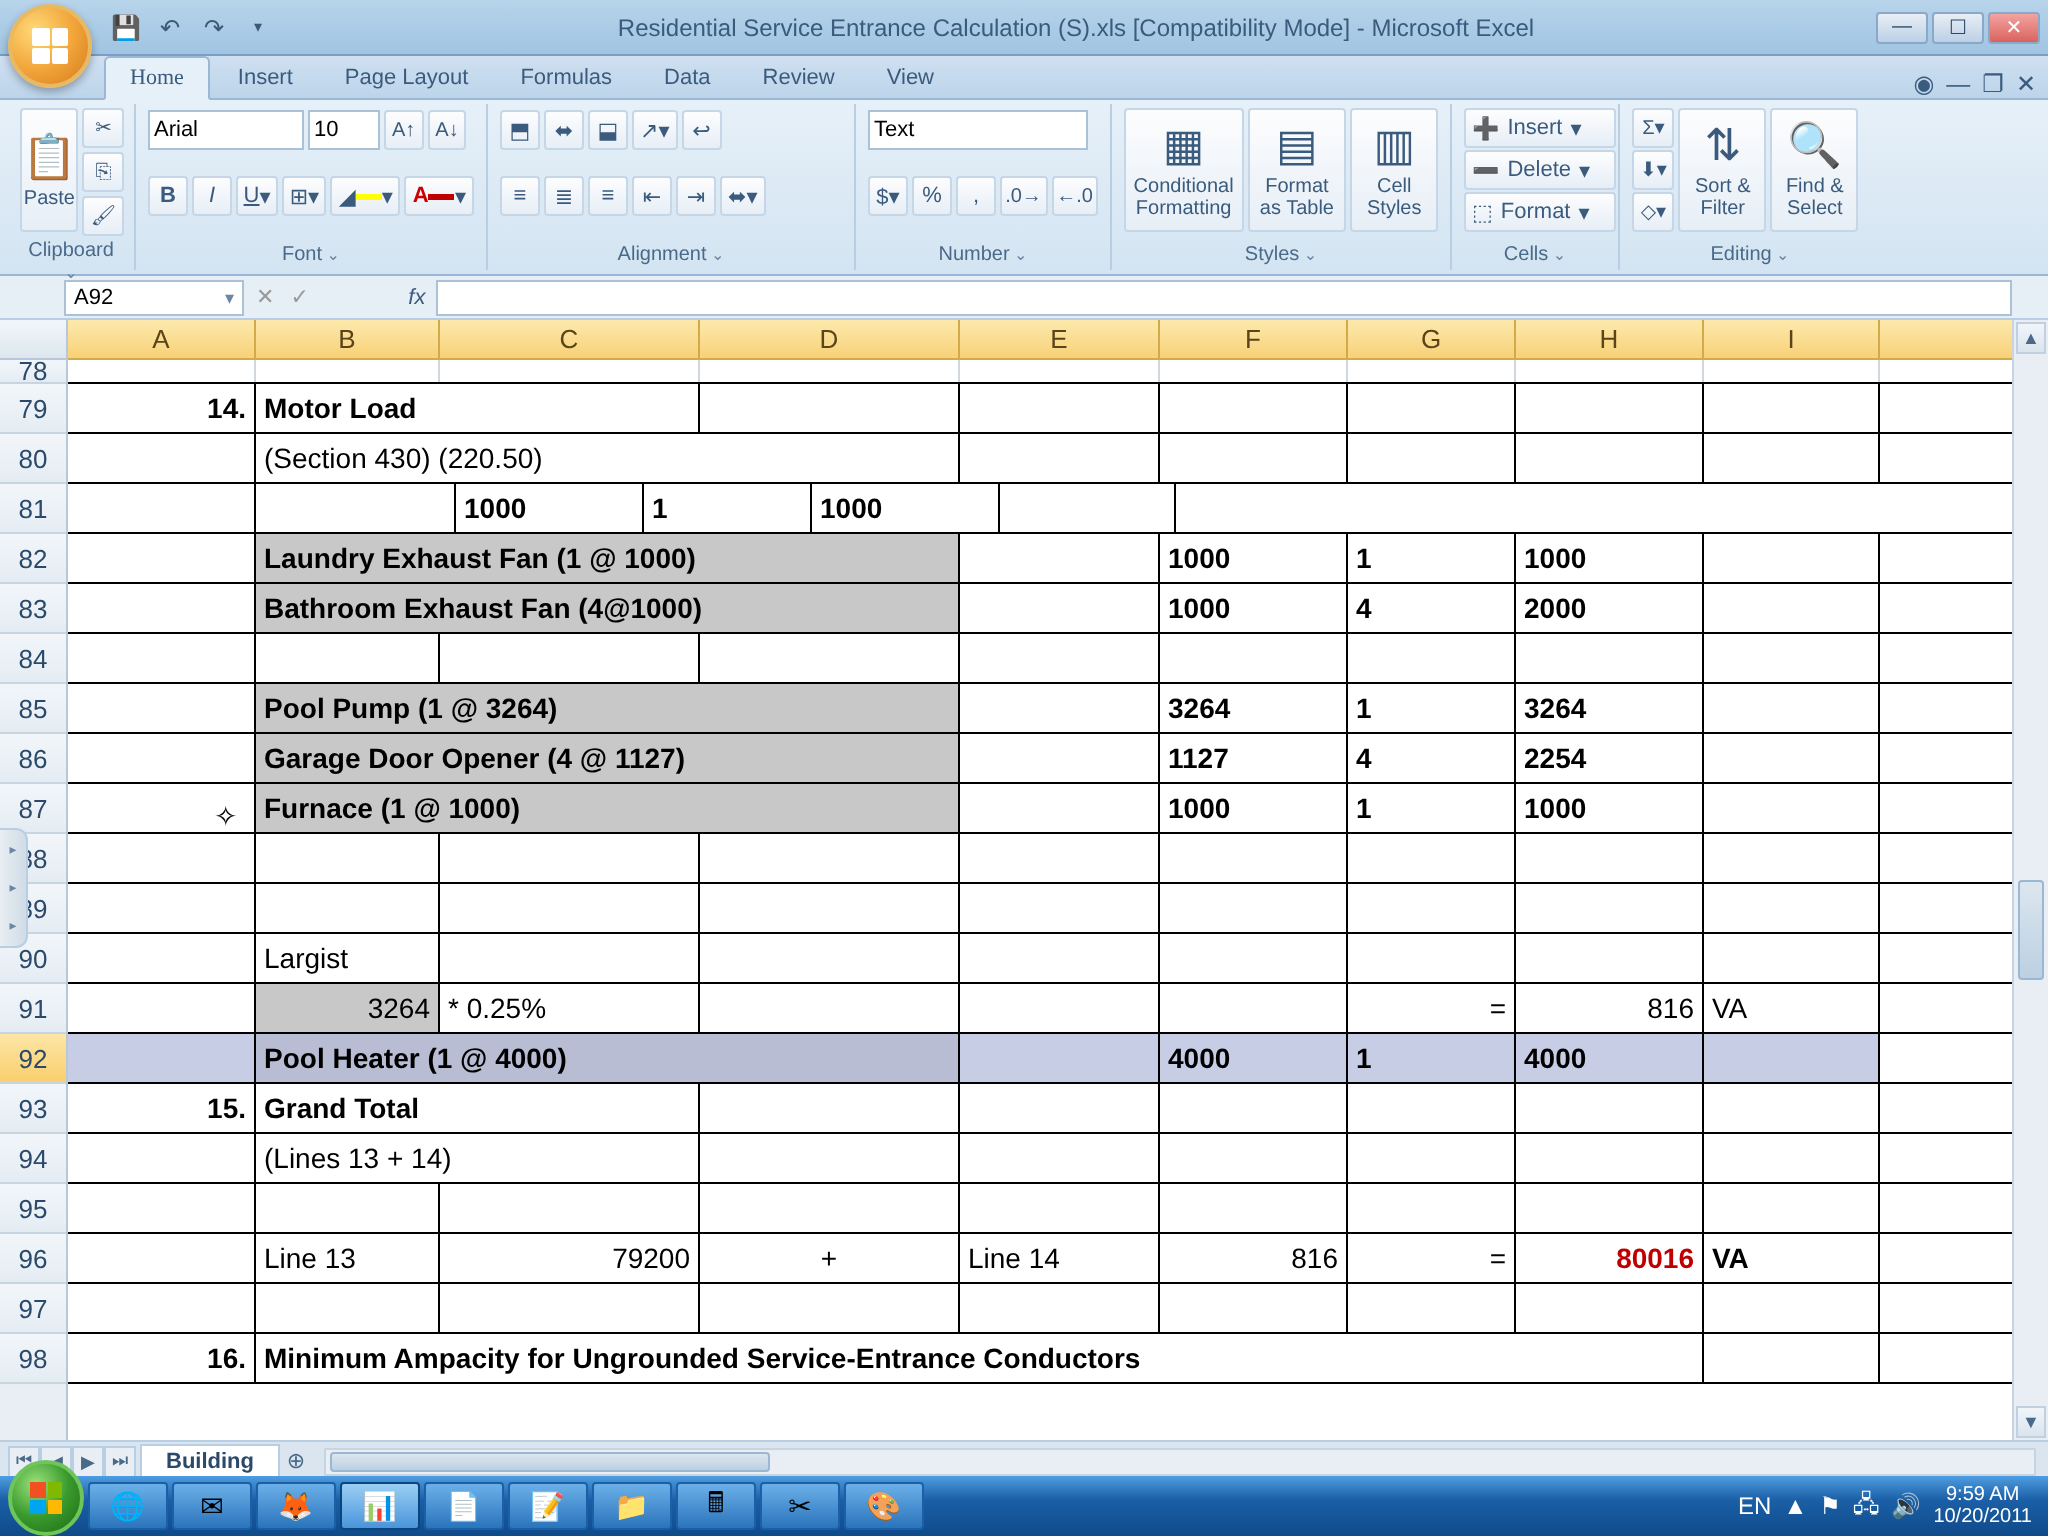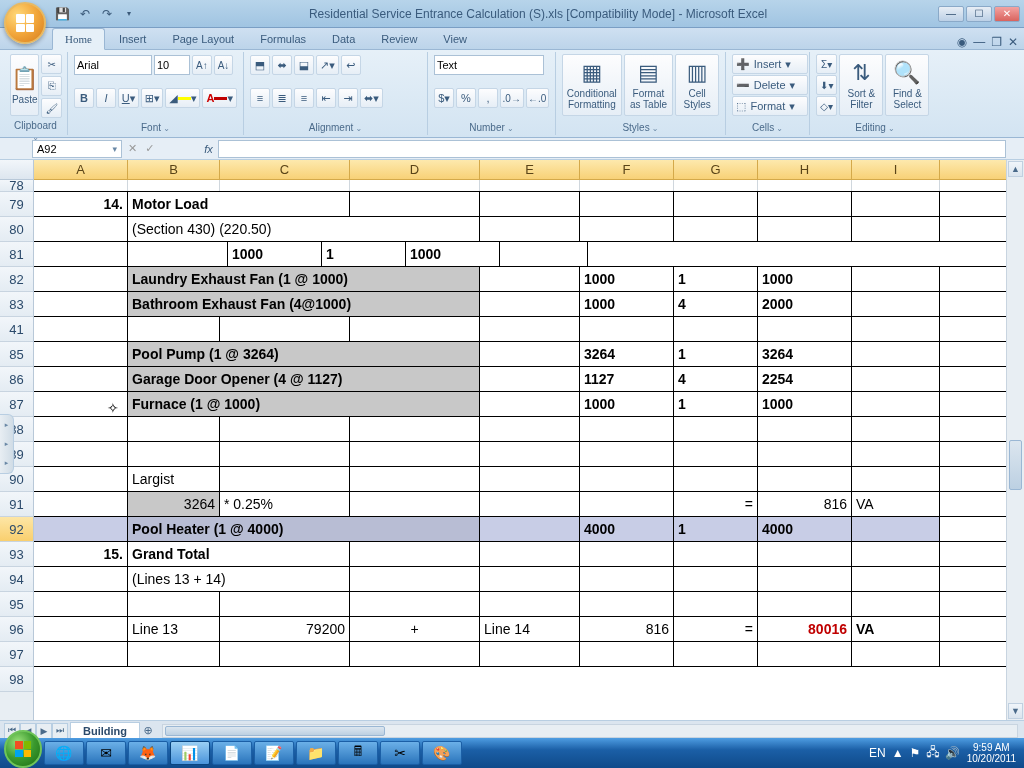--- a/index.html
+++ b/index.html
@@ -283,21 +283,21 @@
   <div class="cursor-cross">✧</div>
   <div class="rowhdrs">
     <div class="corner"></div>
     <div id="rowhdrs-body">
         <div class="rowhdr" style="height: 12px;">78</div>
         <div class="rowhdr">79</div>
         <div class="rowhdr">80</div>
         <div class="rowhdr">81</div>
         <div class="rowhdr">82</div>
         <div class="rowhdr">83</div>
-        <div class="rowhdr">41</div>
+        <div class="rowhdr">84</div>
         <div class="rowhdr">85</div>
         <div class="rowhdr">86</div>
         <div class="rowhdr">87</div>
         <div class="rowhdr">88</div>
         <div class="rowhdr">89</div>
         <div class="rowhdr">90</div>
         <div class="rowhdr">91</div>
         <div class="rowhdr sel">92</div>
         <div class="rowhdr">93</div>
         <div class="rowhdr">94</div>
@@ -511,20 +511,25 @@
         </div>
         <div class="row">
           <div class="cell" style="width: 94px;"></div>
           <div class="cell" style="width: 92px;"></div>
           <div class="cell" style="width: 130px;"></div>
           <div class="cell" style="width: 130px;"></div>
           <div class="cell" style="width: 100px;"></div>
           <div class="cell" style="width: 94px;"></div>
           <div class="cell" style="width: 84px;"></div>
           <div class="cell" style="width: 94px;"></div>
+          <div class="cell" style="width: 88px;"></div>
+        </div>
+        <div class="row">
+          <div class="cell bold right" style="width: 94px;">16.</div>
+          <div class="cell bold" style="width: 724px;">Minimum Ampacity for Ungrounded Service-Entrance Conductors</div>
           <div class="cell" style="width: 88px;"></div>
         </div>
       </div>
   </div>
   <div class="vscroll">
     <div class="arrow">▲</div>
     <div class="thumb"></div>
     <div class="arrow" style="position:absolute;bottom:0;left:0;right:0;">▼</div>
   </div>
 </div>

